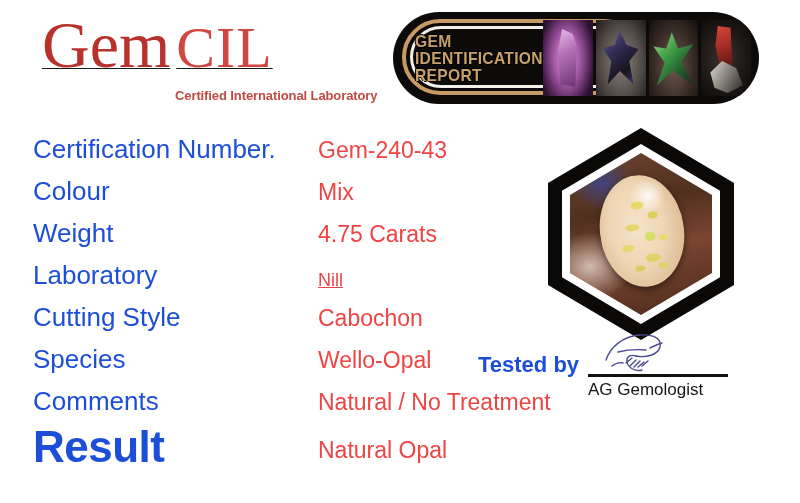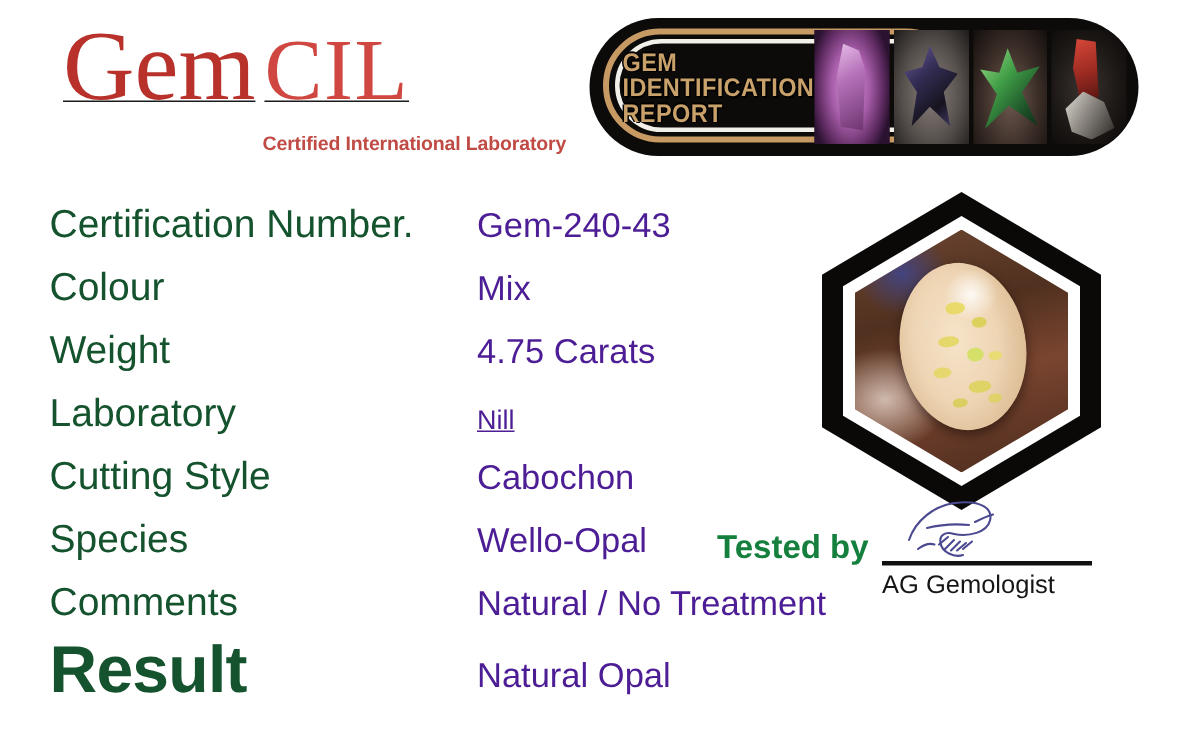--- a/index.html
+++ b/index.html
@@ -179,29 +179,29 @@
   }
   .field-row {
     position: relative;
     height: 42px;
   }
   .field-label {
     position: absolute;
     left: 0; top: 0;
     font-size: 26px;
     line-height: 34px;
-    color: #14532d;
+    color: #1d4ed8;
     white-space: nowrap;
   }
   .field-value {
     position: absolute;
     left: 285px; top: 2px;
     font-size: 23px;
     line-height: 32px;
-    color: #4c1d95;
+    color: #ef4444;
     white-space: nowrap;
   }
   
   .field-row[data-row="measurment"] .field-value {
     font-size: 18px;
     top: 6px;
     text-decoration: underline;
   }
   .field-row[data-row="result"] {
     height: 52px;
@@ -281,21 +281,21 @@
     position: absolute;
     left: 478px; top: 352px;
     width: 250px;
     height: 58px;
   }
   #tested-by-label {
     position: absolute;
     left: 0; top: 0;
     font-size: 22px;
     font-weight: bold;
-    color: #15803d;
+    color: #1d4ed8;
     white-space: nowrap;
   }
   #signature-line {
     position: absolute;
     left: 110px; top: 22px;
     width: 140px;
     height: 3px;
     background: #111;
   }
   #signature {

